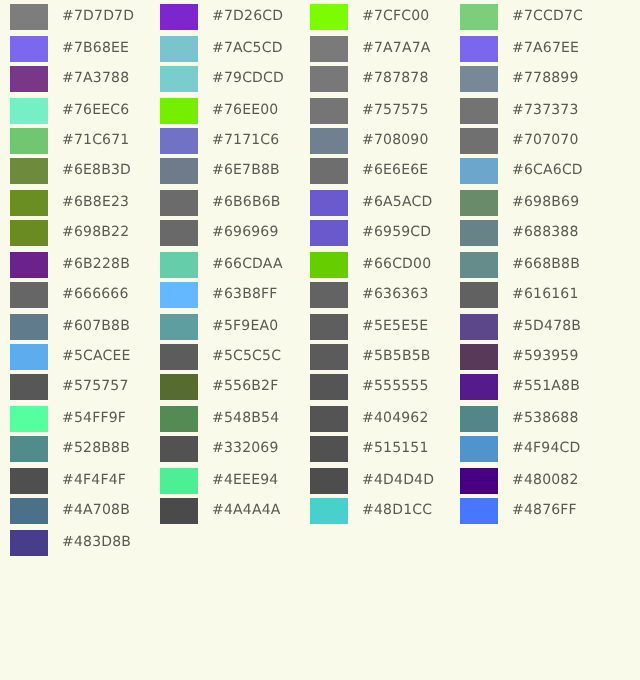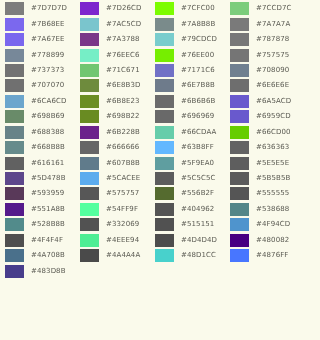--- a/index.html
+++ b/index.html
@@ -70,24 +70,20 @@
     </div>
     <div class="swatch-cell">
       <span class="swatch-chip" title="#7B68EE" style="background-color: rgb(123, 104, 238);"></span>
       <span class="swatch-label">#7B68EE</span>
     </div>
     <div class="swatch-cell">
       <span class="swatch-chip" title="#7AC5CD" style="background-color: rgb(122, 197, 205);"></span>
       <span class="swatch-label">#7AC5CD</span>
     </div>
     <div class="swatch-cell">
-      <span class="swatch-chip" title="#7A8B8B" style="background-color: rgb(122, 139, 139);"></span>
-      <span class="swatch-label">#7A8B8B</span>
-    </div>
-    <div class="swatch-cell">
       <span class="swatch-chip" title="#7A7A7A" style="background-color: rgb(122, 122, 122);"></span>
       <span class="swatch-label">#7A7A7A</span>
     </div>
     <div class="swatch-cell">
       <span class="swatch-chip" title="#7A67EE" style="background-color: rgb(122, 103, 238);"></span>
       <span class="swatch-label">#7A67EE</span>
     </div>
     <div class="swatch-cell">
       <span class="swatch-chip" title="#7A3788" style="background-color: rgb(122, 55, 136);"></span>
       <span class="swatch-label">#7A3788</span>
@@ -260,20 +256,24 @@
       <span class="swatch-chip" title="#555555" style="background-color: rgb(85, 85, 85);"></span>
       <span class="swatch-label">#555555</span>
     </div>
     <div class="swatch-cell">
       <span class="swatch-chip" title="#551A8B" style="background-color: rgb(85, 26, 139);"></span>
       <span class="swatch-label">#551A8B</span>
     </div>
     <div class="swatch-cell">
       <span class="swatch-chip" title="#54FF9F" style="background-color: rgb(84, 255, 159);"></span>
       <span class="swatch-label">#54FF9F</span>
+    </div>
+    <div class="swatch-cell">
+      <span class="swatch-chip" title="#548B54" style="background-color: rgb(84, 139, 84);"></span>
+      <span class="swatch-label">#548B54</span>
     </div>
     <div class="swatch-cell">
       <span class="swatch-chip" title="#545454" style="background-color: rgb(84, 84, 84);"></span>
       <span class="swatch-label">#404962</span>
     </div>
     <div class="swatch-cell">
       <span class="swatch-chip" title="#538688" style="background-color: rgb(83, 134, 136);"></span>
       <span class="swatch-label">#538688</span>
     </div>
     <div class="swatch-cell">

